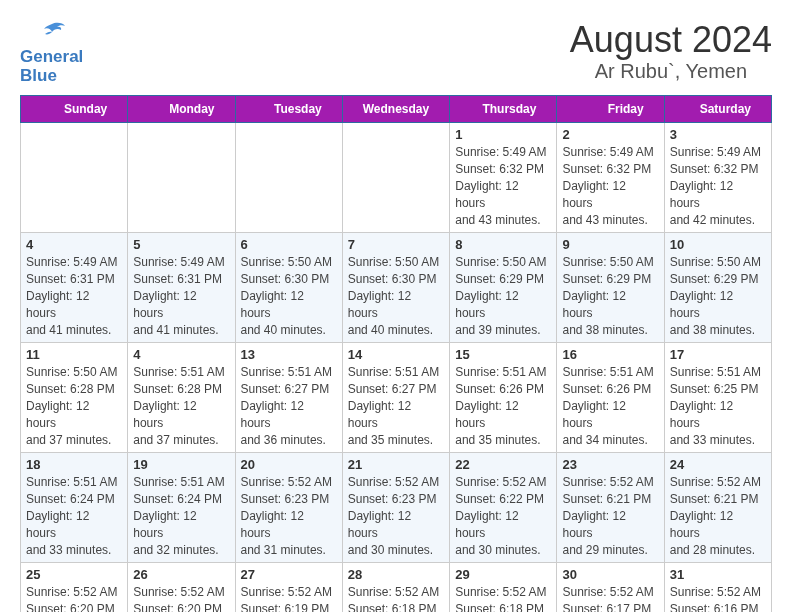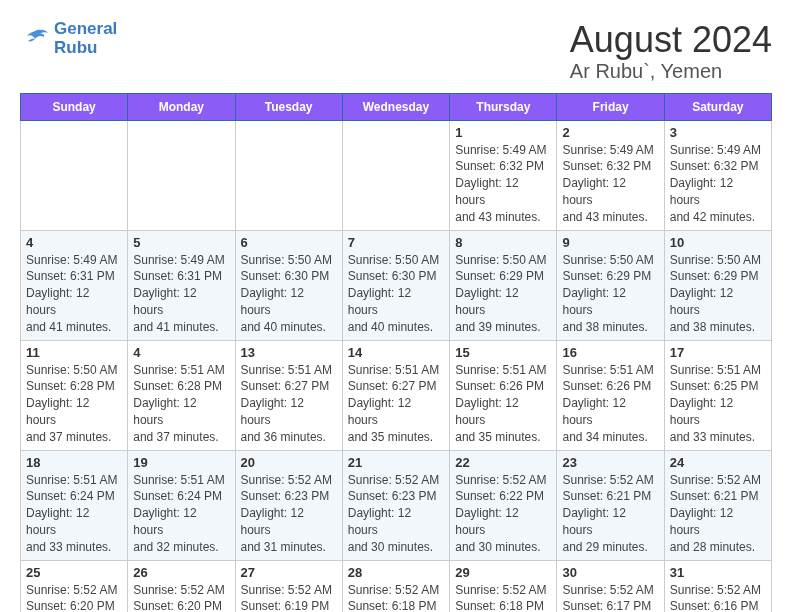--- a/index.html
+++ b/index.html
@@ -13,49 +13,50 @@
     .header {
       display: flex;
       align-items: flex-start;
       justify-content: space-between;
       margin-bottom: 10px;
     }
     .logo {
       display: flex;
       align-items: center;
       gap: 4px;
+      flex-direction: column;
     }
     .logo-bird {
       width: 30px;
       height: 24px;
     }
     .title-block {
-      text-align: left;
+      text-align: center;
       margin-left: 25px;
     }
     .month-year {
       font-size: 36px;
       font-weight: 300;
       color: #333;
       line-height: 1.1;
     }
     .location {
       font-size: 20px;
       color: #555;
     }
     .calendar {
       width: 100%;
       border-collapse: collapse;
       font-size: 10.5px;
     }
     .calendar thead th {
-      background-color: #8b5cf6;
+      background-color: #a21caf;
       color: #fff;
       padding: 6px 20px;
-      text-align: center;
+      text-align: right;
       font-size: 12px;
       font-weight: 600;
       border: 1px solid #2d6aa0;
     }
     .calendar tbody td {
       border: 1px solid #ccc;
       vertical-align: top;
       padding: 4px 5px;
       width: calc(100% / 7);
       min-height: 80px;
@@ -85,21 +86,21 @@
 
 <div class="header">
   <div class="logo">
     <svg class="logo-bird" viewBox="0 0 30 24" xmlns="http://www.w3.org/2000/svg">
       <path d="M15 4 C18 2, 26 2, 28 6 C26 5, 22 5, 20 7 C22 6, 25 7, 24 10 C21 8, 17 9, 15 12 C14 9, 10 7, 7 9 C9 6, 13 5, 15 4Z" fill="#4a90d9"></path>
       <path d="M15 12 C13 14, 10 15, 8 14 C10 13, 12 11, 15 12Z" fill="#4a90d9"></path>
     </svg>
     <div>
       <div style="font-size:17px;font-weight:bold;color:#333;line-height:1.1;">
         <span style="color:#3a7abf;">General</span><br>
-        <span style="color:#3a7abf;">Rubu</span>
+        <span style="color:#3a7abf;">Blue</span>
       </div>
     </div>
   </div>
   <div class="title-block">
     <div class="month-year">August 2024</div>
     <div class="location">Ar Rubu`, Yemen</div>
   </div>
 </div>
 
 <table class="calendar">

